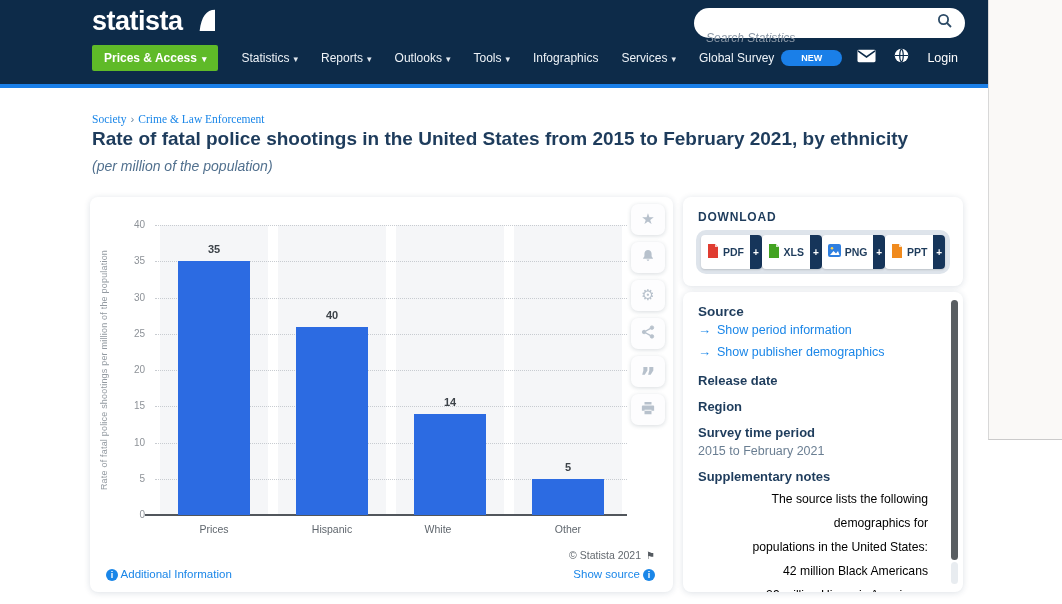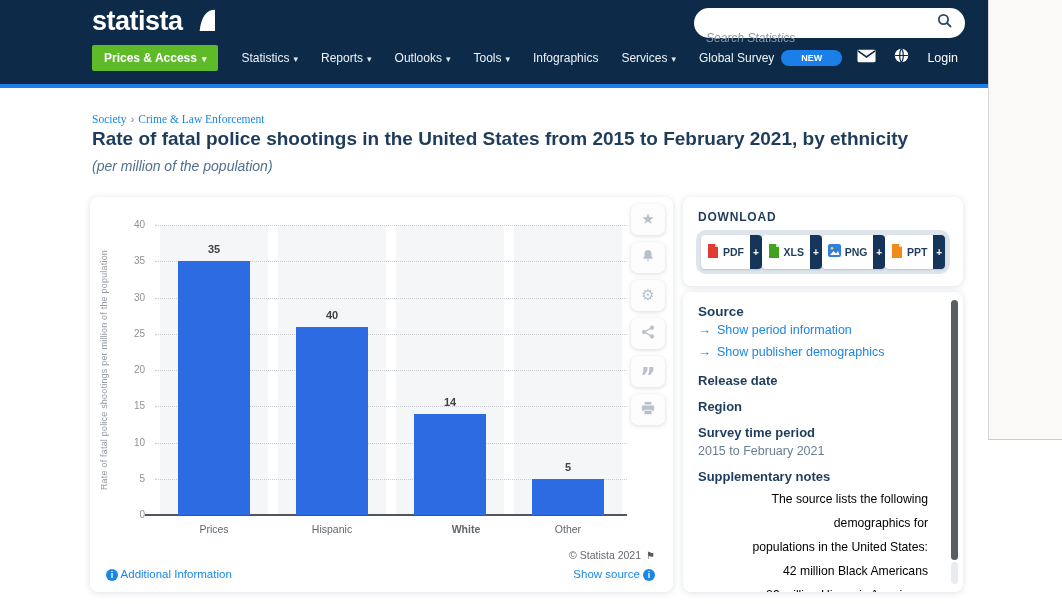--- a/index.html
+++ b/index.html
@@ -176,21 +176,21 @@
         <div class="y-tick" style="top: -6px;">40</div>
         <div class="baseline"></div>
         <div class="bar" style="left: 23px; width: 72px; height: 253.75px; background: rgb(44, 107, 226);"></div>
         <div class="bar-value" style="left: 0px; width: 118px; top: 18.25px;">35</div>
         <div class="x-label" style="left: 0px; width: 118px;">Prices</div>
         <div class="bar" style="left: 141px; width: 72px; height: 188.5px; background: rgb(44, 107, 226);"></div>
         <div class="bar-value" style="left: 118px; width: 118px; top: 83.5px;">40</div>
         <div class="x-label" style="left: 118px; width: 118px;">Hispanic</div>
         <div class="bar" style="left: 259px; width: 72px; height: 101.5px; background: rgb(44, 107, 226);"></div>
         <div class="bar-value" style="left: 236px; width: 118px; top: 170.5px;">14</div>
-        <div class="x-label" style="left: 252px; width: 118px; font-weight: bold;">White</div>
+        <div class="x-label" style="left: 224px; width: 118px;">White</div>
         <div class="bar" style="left: 377px; width: 72px; height: 36.25px; background: rgb(44, 107, 226);"></div>
         <div class="bar-value" style="left: 354px; width: 118px; top: 235.75px;">5</div>
         <div class="x-label" style="left: 354px; width: 118px;">Other</div>
       </div>
     <div id="copyright">
       <span>© Statista 2021</span><span class="flag">⚑</span>
     </div>
     <div class="chart-link" id="additional-info-link">
       <span class="info-i">i</span>
       <span>Additional Information</span>

